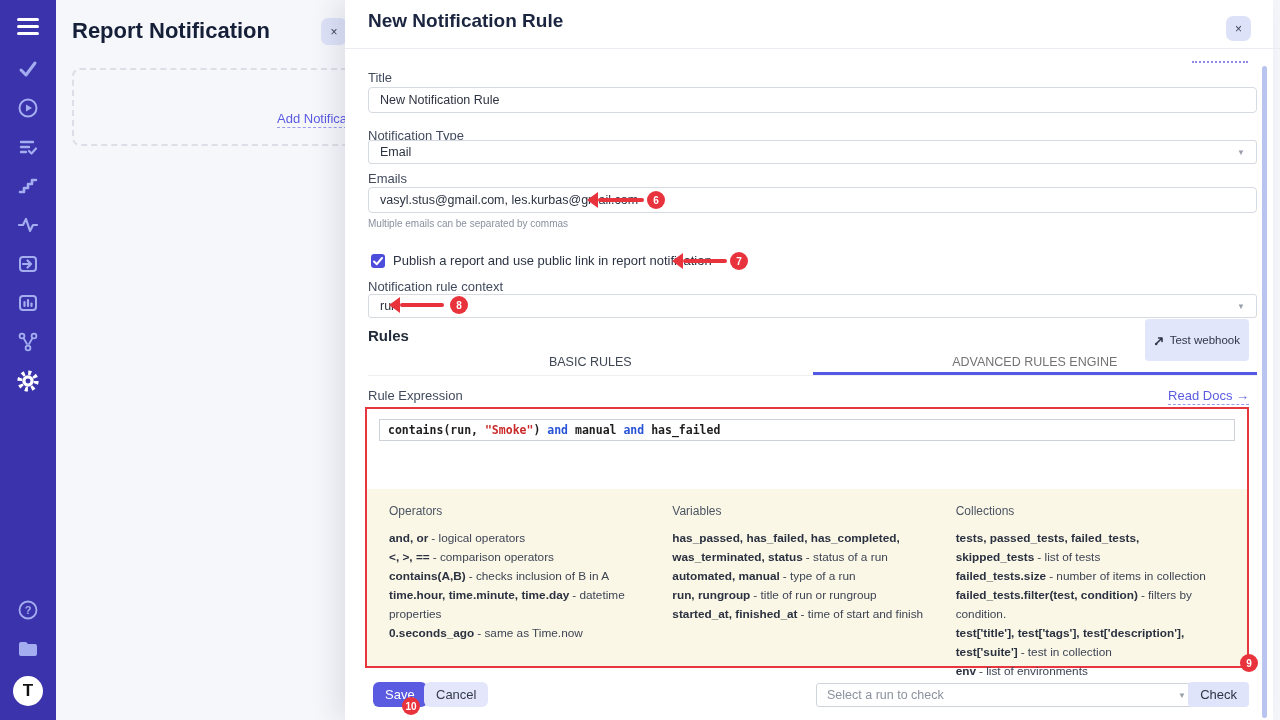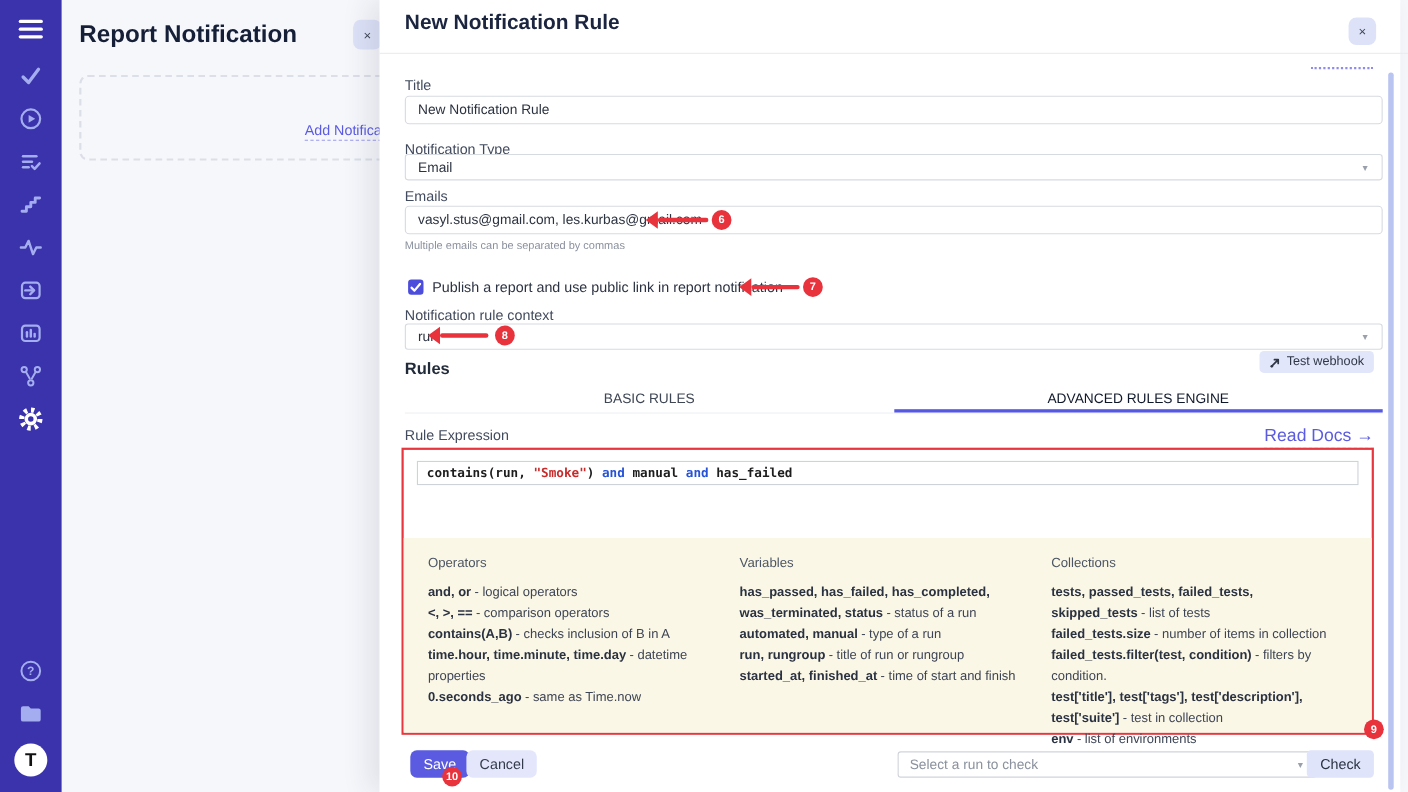--- a/index.html
+++ b/index.html
@@ -52,30 +52,30 @@
   .select-box .caret { margin-left:auto; color:#9aa0ab; font-size:8px; }
   .helper-text { position:absolute; left:23px; top:218px; font-size:10px; color:#8a909d; }
 
   .checkbox-row { position:absolute; left:26px; top:253px; display:flex; align-items:center; gap:8px; cursor:pointer; }
   .checkbox { width:14px; height:14px; border-radius:3px; background:#4d4ddb; position:relative; flex:0 0 auto; }
   .checkbox svg { position:absolute; left:2px; top:3px; }
   .checkbox-label { font-size:13px; color:#2b3242; }
 
   .rules-heading { position:absolute; left:23px; top:327px; font-size:15px; font-weight:bold; color:#222b3a; }
   .test-webhook { position:absolute; right:24px; top:319px; background:#e2e6fa; border:none; border-radius:4px;
-    font-size:11.5px; color:#2f3747; padding:4px 9px; display:flex; align-items:center; gap:5px; cursor:pointer;
+    font-size:11.5px; color:#2f3747; padding:15px 9px; display:flex; align-items:center; gap:5px; cursor:pointer;
     font-family:"Liberation Sans", sans-serif; }
 
   .tabs { position:absolute; left:23px; top:349px; width:889px; height:27px; display:flex;
     border-bottom:1px solid #eef0f4; }
   .tab { flex:1; text-align:center; font-size:12.5px; padding-top:6px; cursor:pointer; color:#3f4654; }
-  .tab.active { color:#0f172a; border-bottom:3px solid #5558e3; }
+  .tab.active { color:#737373; border-bottom:3px solid #5558e3; }
 
   .expr-label { top:388px; }
-  .read-docs { position:absolute; right:24px; top:388px; font-size:16px; color:#5b5be2;
+  .read-docs { position:absolute; right:24px; top:388px; font-size:13px; color:#5b5be2;
     border-bottom:1px dashed #9a9aef; padding-bottom:1px; cursor:pointer; }
 
   .red-box { position:absolute; left:20px; top:407px; width:884px; height:261px;
     border:2px solid #e8363e; background:#fff; }
   .code-input { position:absolute; left:12px; top:10px; width:856px; height:22px;
     border:1px solid #ced3da; background:#fff; display:flex; align-items:center; padding:0 8px;
     font-family:"DejaVu Sans Mono", monospace; font-size:11.5px; font-weight:600; color:#1d1d1d;
     white-space:pre; }
   .code-str { color:#c92a2a; }
   .code-kw { color:#2753d6; }

